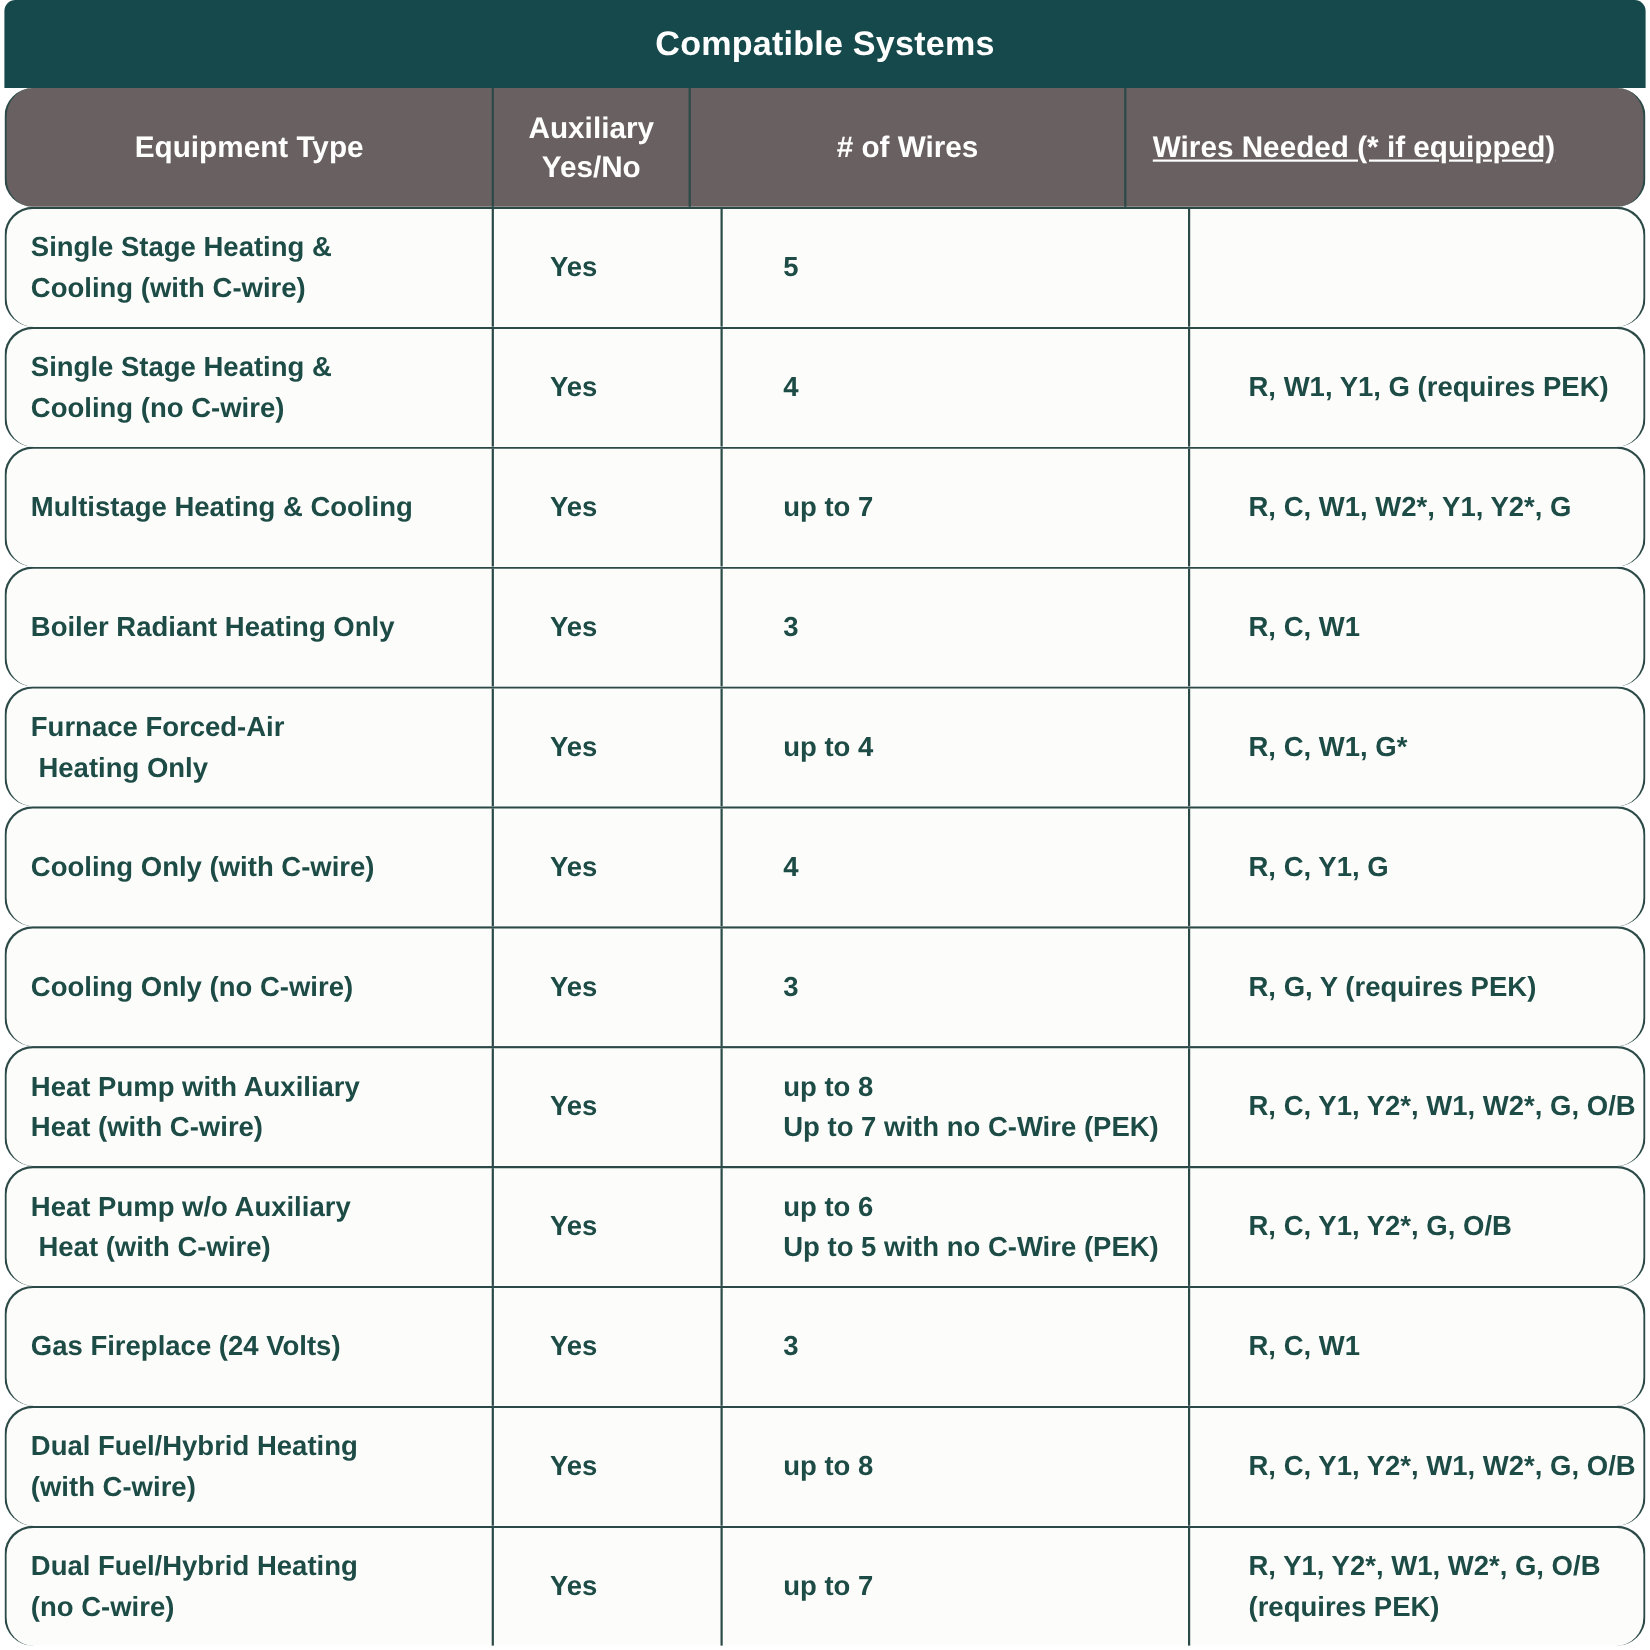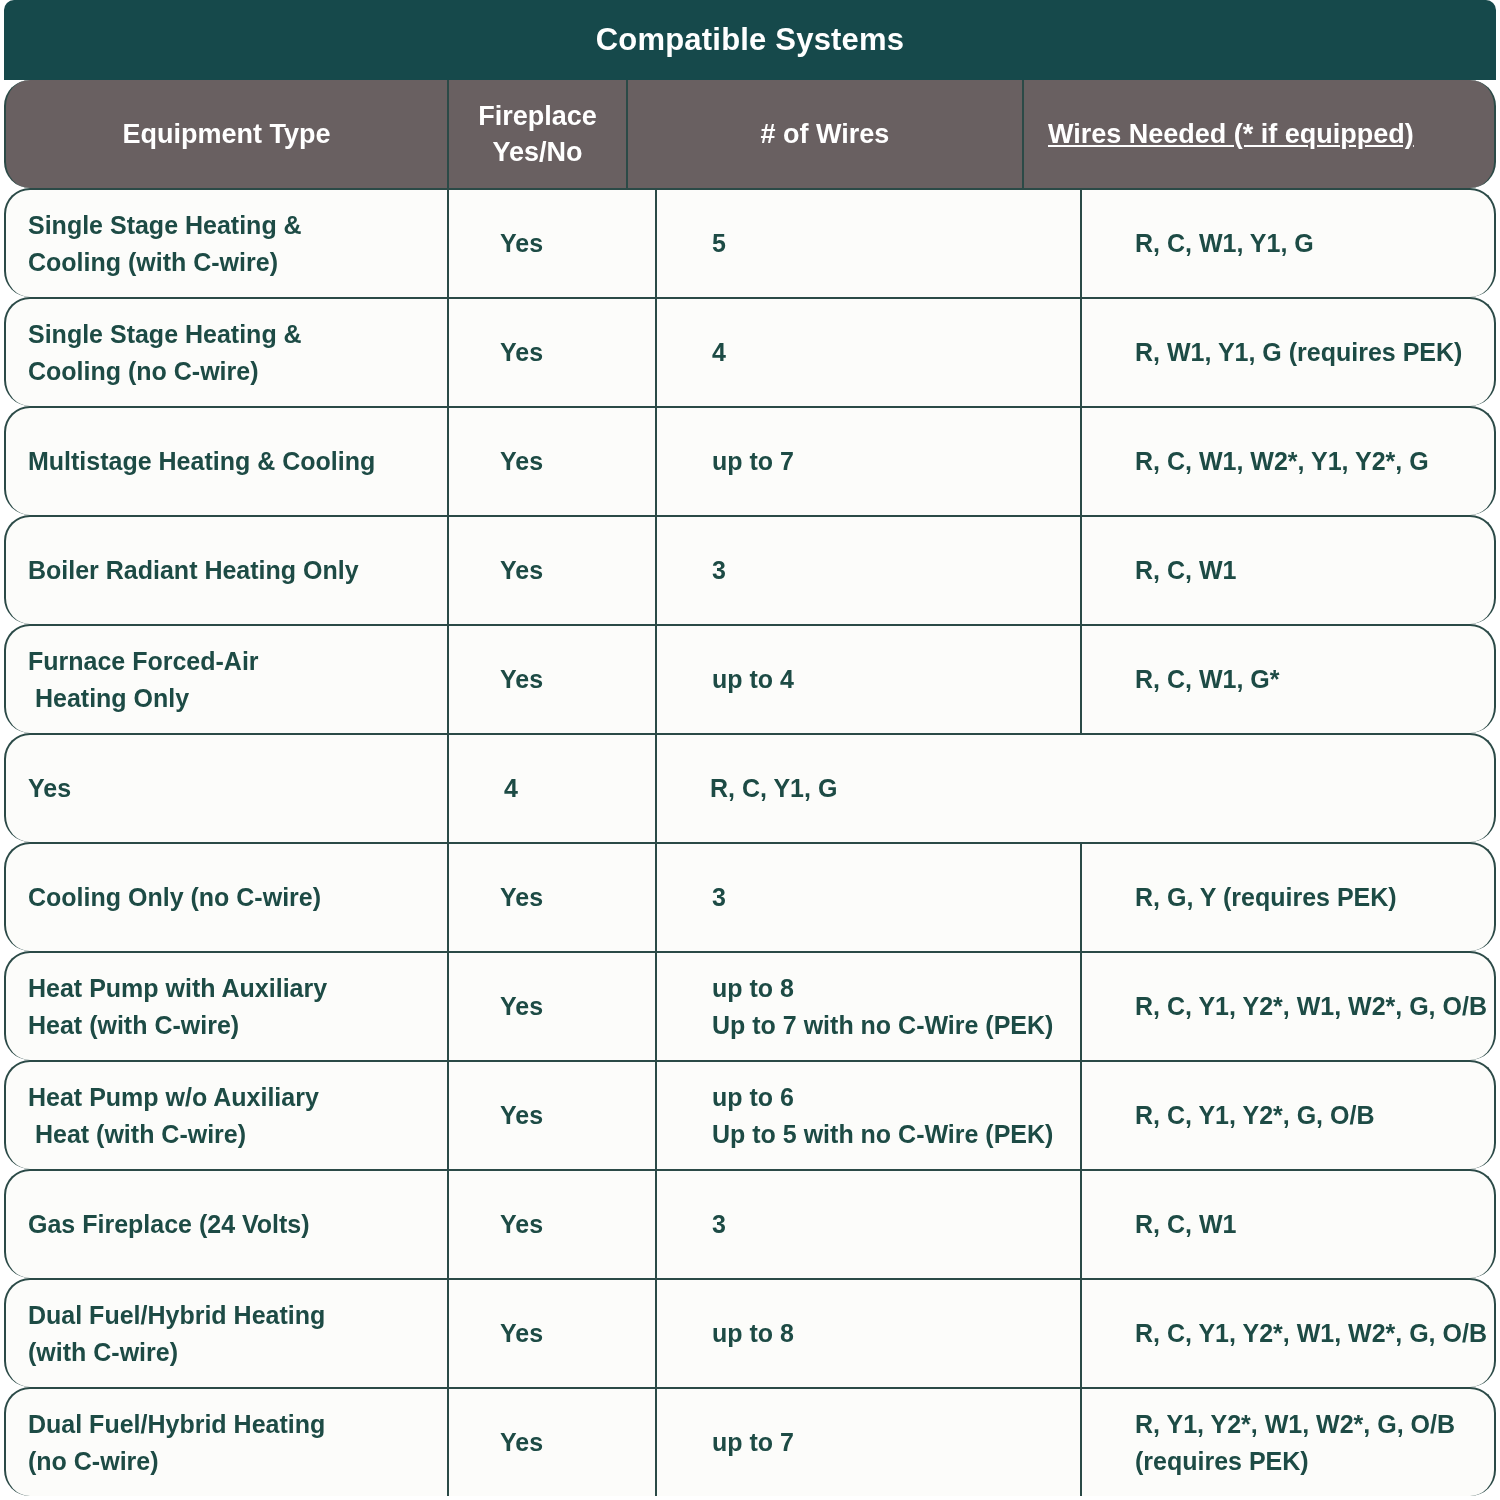--- a/index.html
+++ b/index.html
@@ -56,32 +56,31 @@
 <body>
 
 <div class="table-wrap">
 
   <div class="title-bar">
     <span class="title">Compatible Systems</span>
   </div>
 
   <div class="grid-row header-row">
     <div class="header-cell">Equipment Type</div>
-    <div class="header-cell">Fireplace
+    <div class="header-cell">Auxiliary
 Yes/No</div>
     <div class="header-cell"># of Wires</div>
     <div class="header-cell last">Wires Needed (* if equipped)</div>
   </div>
 
   <div class="grid-row data-row">
     <div class="data-cell">Single Stage Heating &amp;
 Cooling (with C-wire)</div>
     <div class="data-cell">Yes</div>
     <div class="data-cell c3">5</div>
-    <div class="data-cell last">R, C, W1, Y1, G</div>
   </div>
 
   <div class="grid-row data-row">
     <div class="data-cell">Single Stage Heating &amp;
 Cooling (no C-wire)</div>
     <div class="data-cell">Yes</div>
     <div class="data-cell c3">4</div>
     <div class="data-cell last">R, W1, Y1, G (requires PEK)</div>
   </div>
 
@@ -101,20 +100,21 @@
 
   <div class="grid-row data-row">
     <div class="data-cell">Furnace Forced-Air
  Heating Only</div>
     <div class="data-cell">Yes</div>
     <div class="data-cell c3">up to 4</div>
     <div class="data-cell last">R, C, W1, G*</div>
   </div>
 
   <div class="grid-row data-row">
+    <div class="data-cell">Cooling Only (with C-wire)</div>
     <div class="data-cell">Yes</div>
     <div class="data-cell c3">4</div>
     <div class="data-cell last">R, C, Y1, G</div>
   </div>
 
   <div class="grid-row data-row">
     <div class="data-cell">Cooling Only (no C-wire)</div>
     <div class="data-cell">Yes</div>
     <div class="data-cell c3">3</div>
     <div class="data-cell last">R, G, Y (requires PEK)</div>

